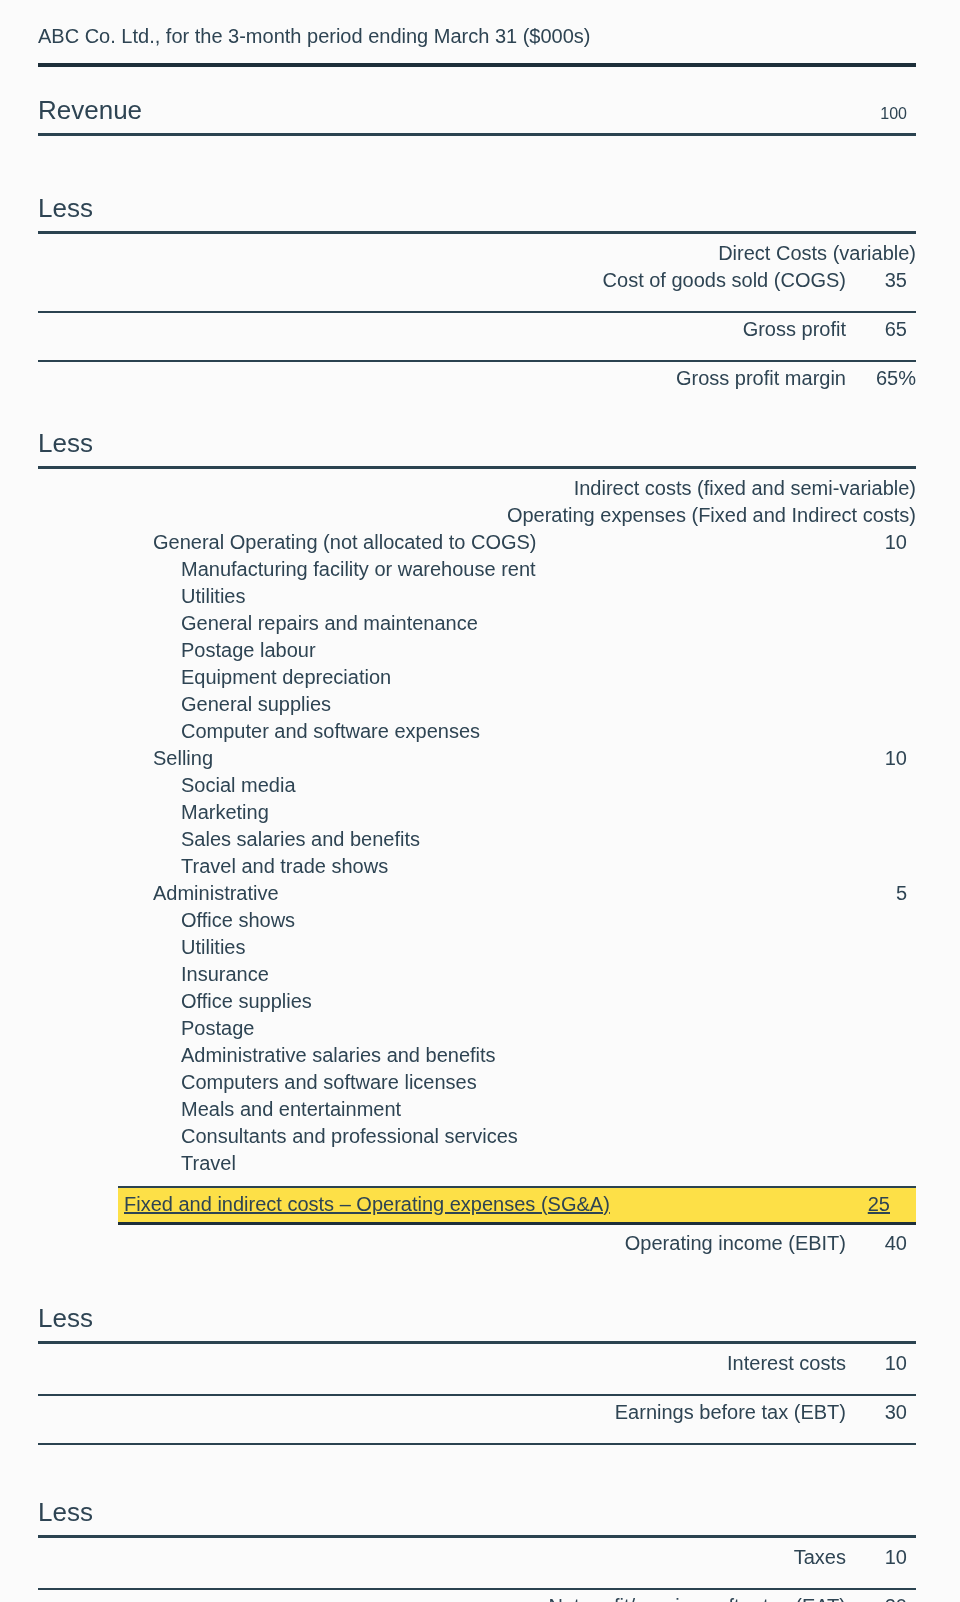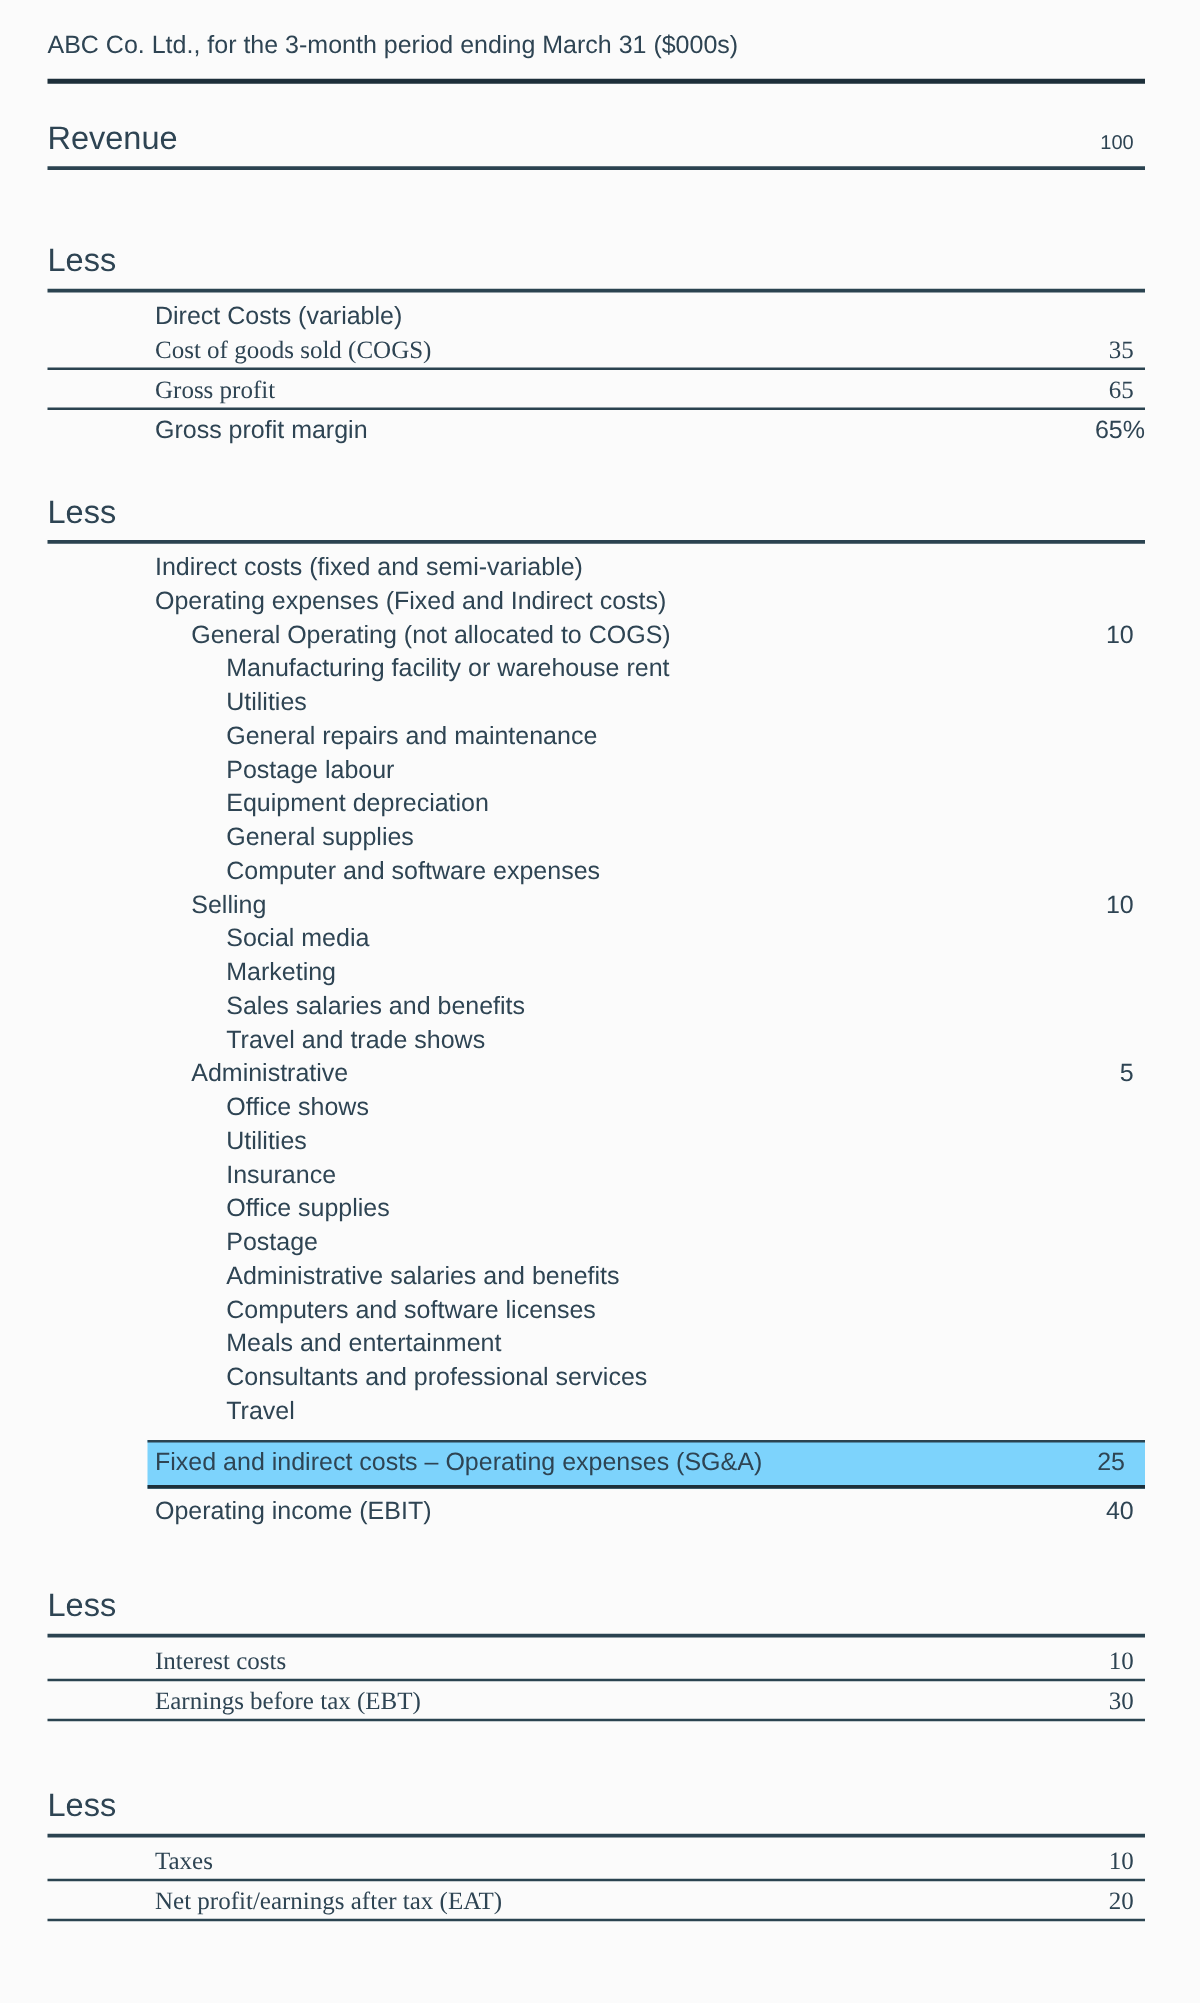--- a/index.html
+++ b/index.html
@@ -28,33 +28,34 @@
   .sec-1 { margin-top:57px; }      
   .sec-2 { margin-top:36px; }      
   .sec-3 { margin-top:46px; }      
   .sec-4 { margin-top:52px; }      
 
   .rows { padding-top:6px; }
   .row {
     display:flex; justify-content:space-between; align-items:baseline;
     font-size:20px; line-height:27px;
   }
-  .lvl1 { padding-left:86px; }
+  .lvl1 { padding-left:86px;justify-content:flex-end; }
   .lvl2 { padding-left:115px; }
   .lvl3 { padding-left:143px; }
-  .row.u { border-bottom:2.5px solid #2b4350; padding-bottom:0; margin-bottom:3px;font-family:Liberation Serif, serif; }
+  .row.u { border-bottom:2.5px solid #2b4350; padding-bottom:17px; margin-bottom:3px; }
   .val { min-width:70px; text-align:right; padding-right:9px; white-space:nowrap; }
   .val.pct { padding-right:0; }
 
   .row.hl {
     margin-left:80px; margin-top:9px; margin-bottom:5px;
-    padding:3px 7px 4px 6px;
-    background:#7dd3fc;
+    padding:3px 17px 4px 6px;
+    background:#fde047;
     border-top:2px solid #2b4350;
     border-bottom:3.5px solid #1d2f3a;
+    text-decoration:underline;
   }
   .row.hl + .row { margin-top:5px; }
 </style>
 </head>
 <body>
 
 <div class="page">
   <div class="subtitle">ABC Co. Ltd., for the 3-month period ending March 31 ($000s)</div>
   <div class="top-rule"></div>
   <main>

